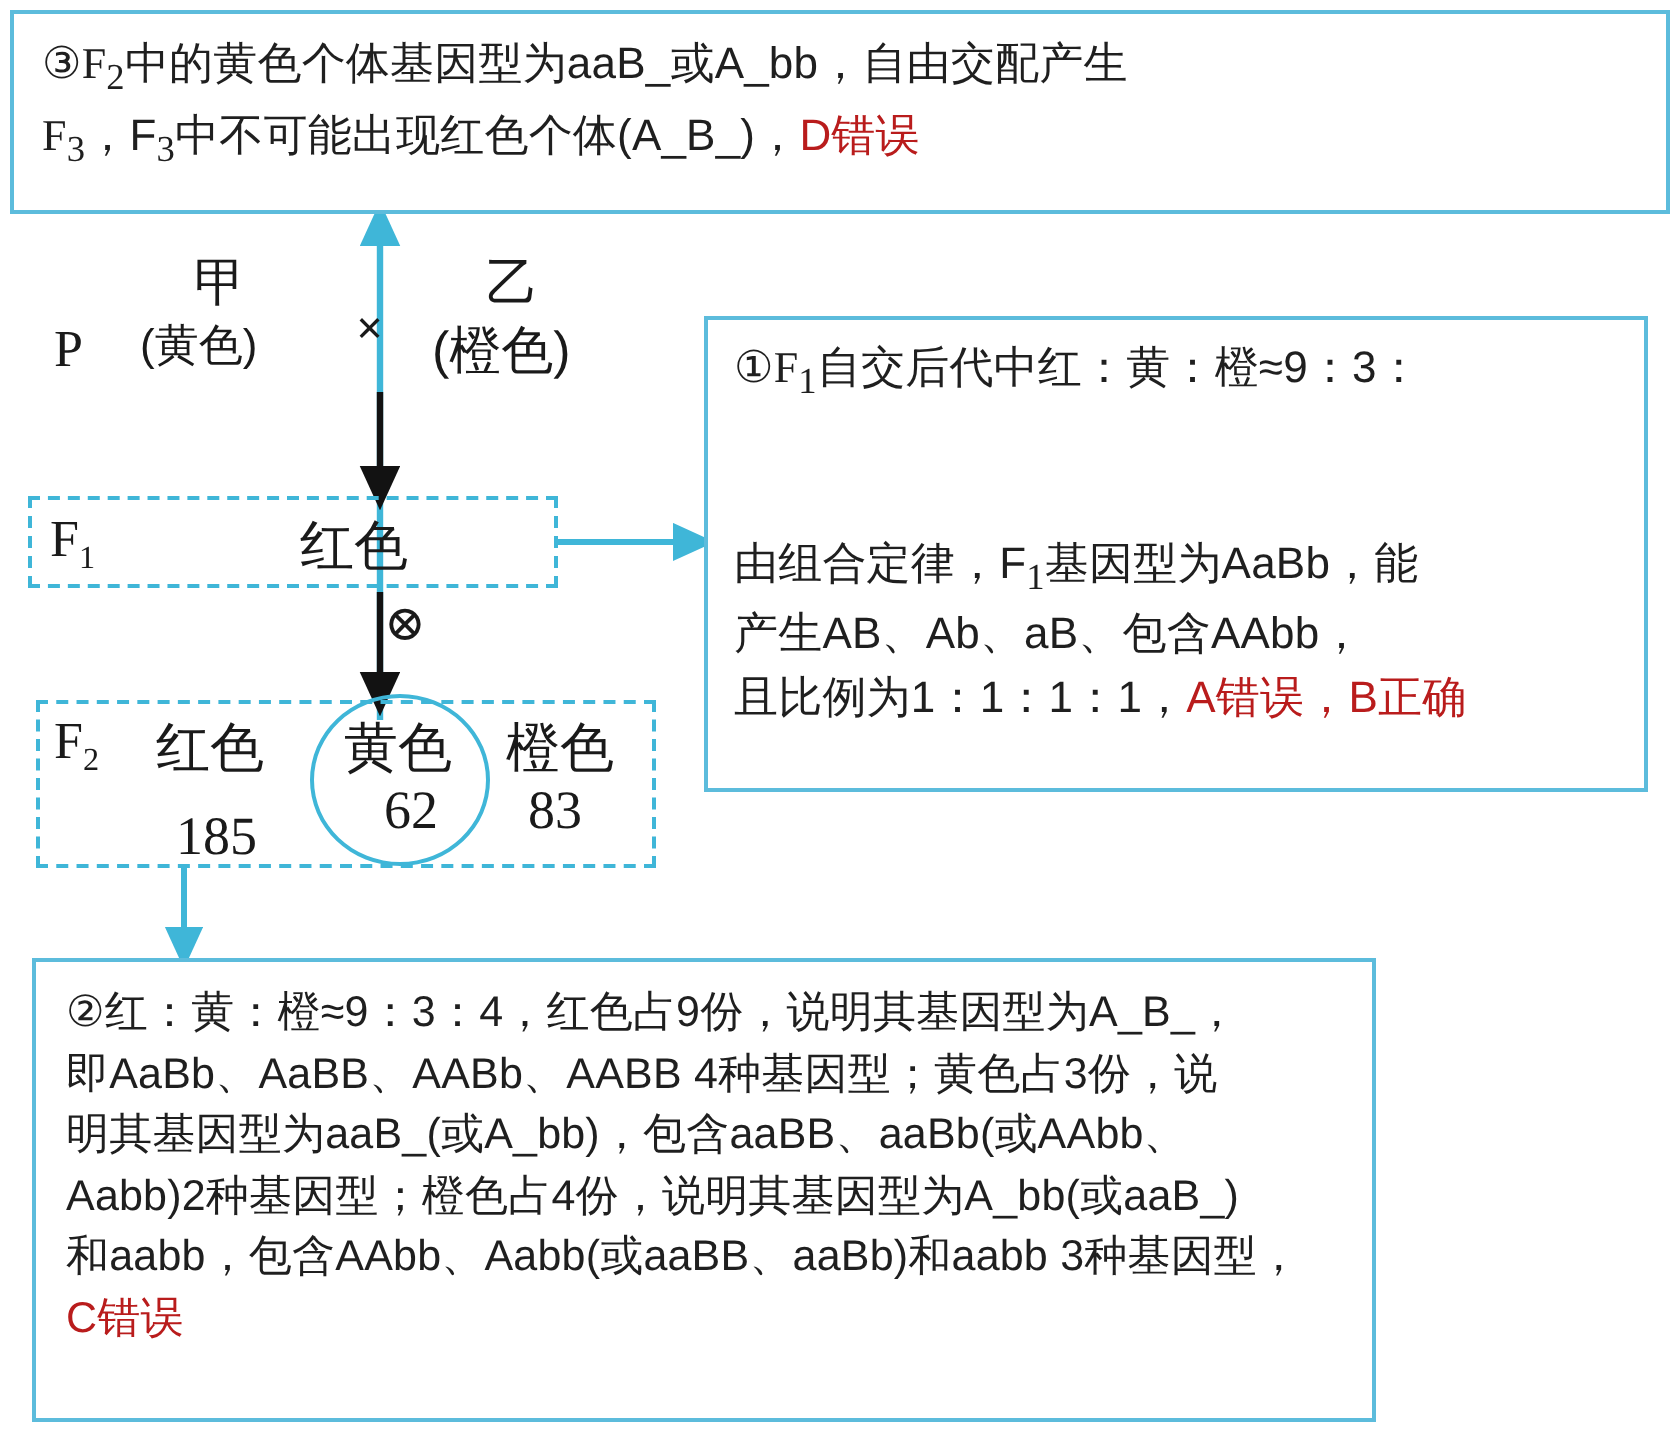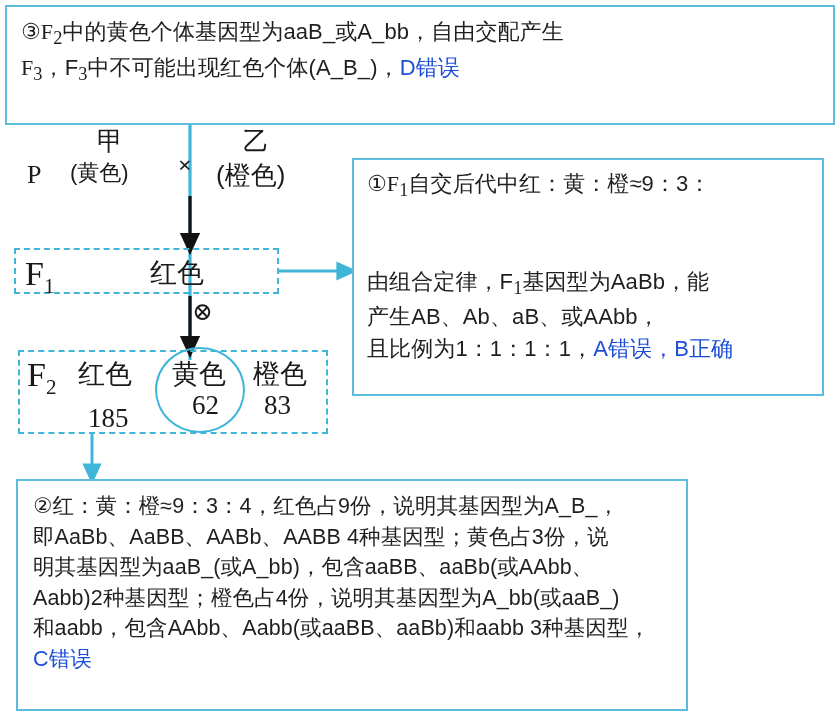--- a/index.html
+++ b/index.html
@@ -26,29 +26,29 @@
 
   .panel-text {
     font-size: 21.5px;
     line-height: 1.40;
     letter-spacing: 0.1px;
     color: #1f1f1f;
     white-space: normal;
   }
 
   .blue {
-    color: #1d4ed8;
+    color: #b91c1c;
   }
 
   
   #box-three {
     left: 5px;
     top: 5px;
     width: 830px;
-    height: 120px;
+    height: 102px;
     padding: 9px 14px 0 14px;
   }
   #box-three .panel-text { font-size: 22px; line-height: 1.46; }
 
   
   #box-one {
     left: 352px;
     top: 158px;
     width: 472px;
     height: 238px;
@@ -86,21 +86,21 @@
     height: 84px;
   }
 
   
   .lbl {
     position: absolute;
     white-space: nowrap;
     font-family: "Liberation Serif", "DejaVu Serif", serif;
     color: #1a1a1a;
   }
-  .gen-tag { font-size: 34px; }
+  .gen-tag { font-size: 26px; }
   .gen-tag sub { font-size: 0.62em; }
   .cjk { font-family: "Liberation Sans", "DejaVu Sans", sans-serif; }
 
   #p-label   { left: 27px;  top: 160px; font-size: 26px; }
   #parent-a-name  { left: 97px;  top: 124px; font-size: 26px; }
   #parent-a-pheno { left: 70px;  top: 158px; font-size: 22px; }
   #cross-symbol   { left: 178px; top: 152px; font-size: 24px; font-weight: 600; }
   #parent-b-name  { left: 243px; top: 124px; font-size: 26px; }
   #parent-b-pheno { left: 216px; top: 158px; font-size: 26px; }
 
@@ -196,21 +196,21 @@
 <div class="lbl" id="f2-red-n">185</div>
 <div class="lbl" id="f2-yellow-n">62</div>
 <div class="lbl" id="f2-orange-n">83</div>
 
 <div class="panel" id="box-one">
   <div class="panel-text">
     <span class="cjk">①</span><span>F</span><sub>1</sub><span class="cjk">自交后代中红：黄：橙≈9：3：</span><br>
     <br>
     <br>
     <span class="cjk">由组合定律，F</span><sub>1</sub><span class="cjk">基因型为AaBb，能</span><br>
-    <span class="cjk">产生AB、Ab、aB、或AAbb，</span><br>
+    <span class="cjk">产生AB、Ab、aB、包含AAbb，</span><br>
     <span class="cjk">且比例为1：1：1：1，</span><span class="blue cjk">A错误，</span><span class="blue cjk">B正确</span>
   </div>
 </div>
 
 <div class="panel" id="box-two">
   <div class="panel-text">
     <span class="cjk">②</span><span class="cjk">红：黄：橙≈9：3：4，红色占9份，说明其基因型为A_B_，</span><br>
     <span class="cjk">即AaBb、AaBB、AABb、AABB 4种基因型；黄色占3份，说</span><br>
     <span class="cjk">明其基因型为aaB_(或A_bb)，包含aaBB、aaBb(或AAbb、</span><br>
     <span class="cjk">Aabb)2种基因型；橙色占4份，说明其基因型为A_bb(或aaB_)</span><br>

